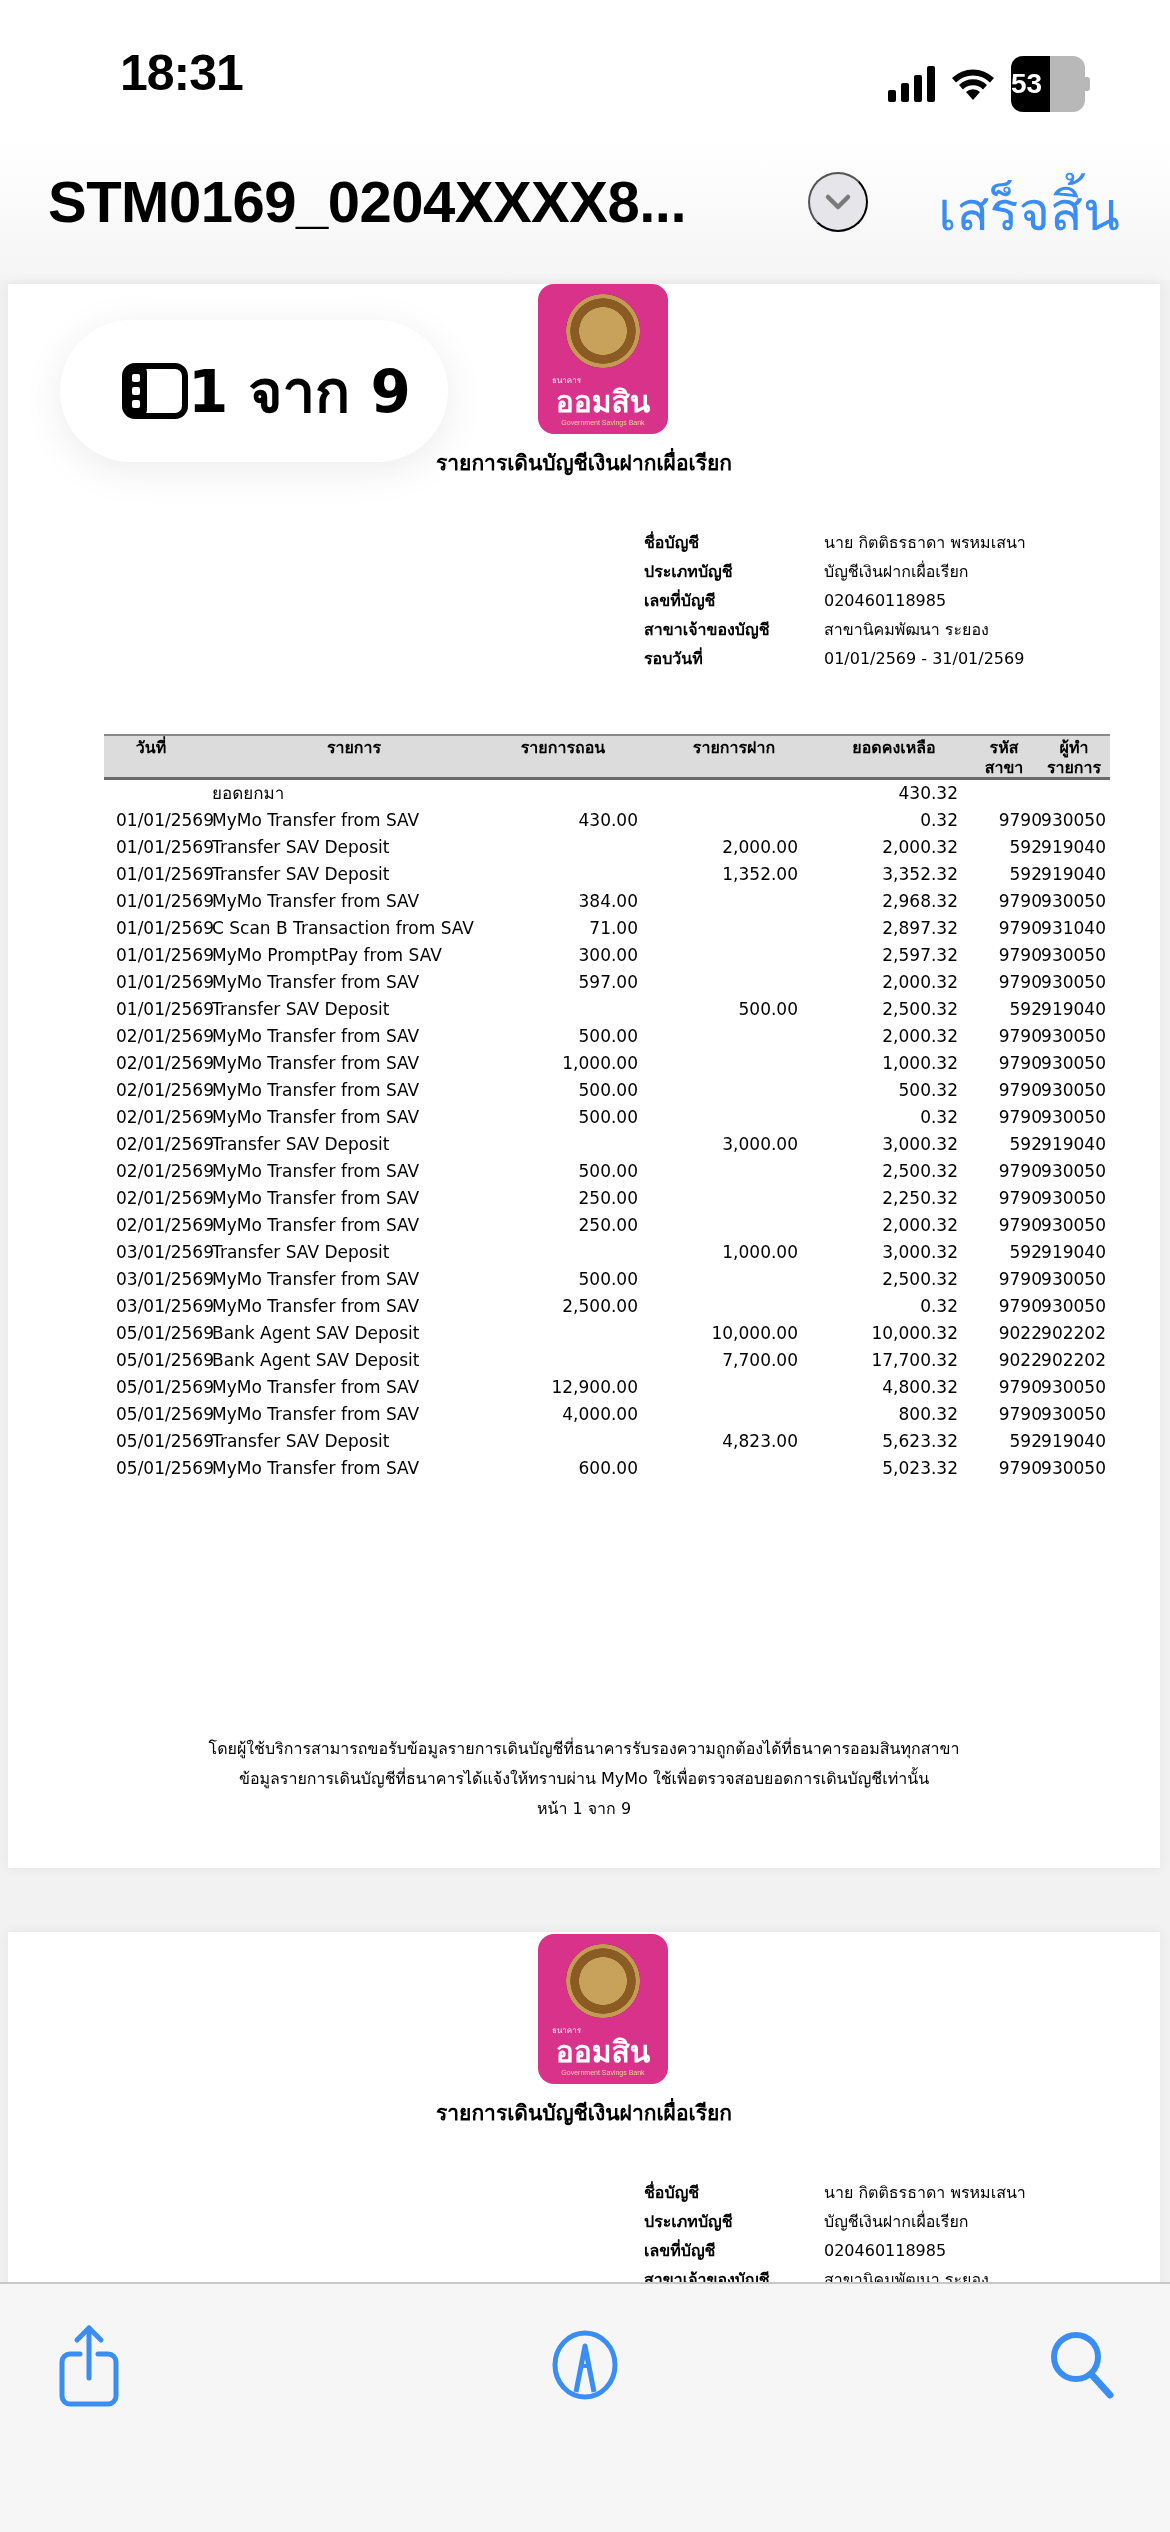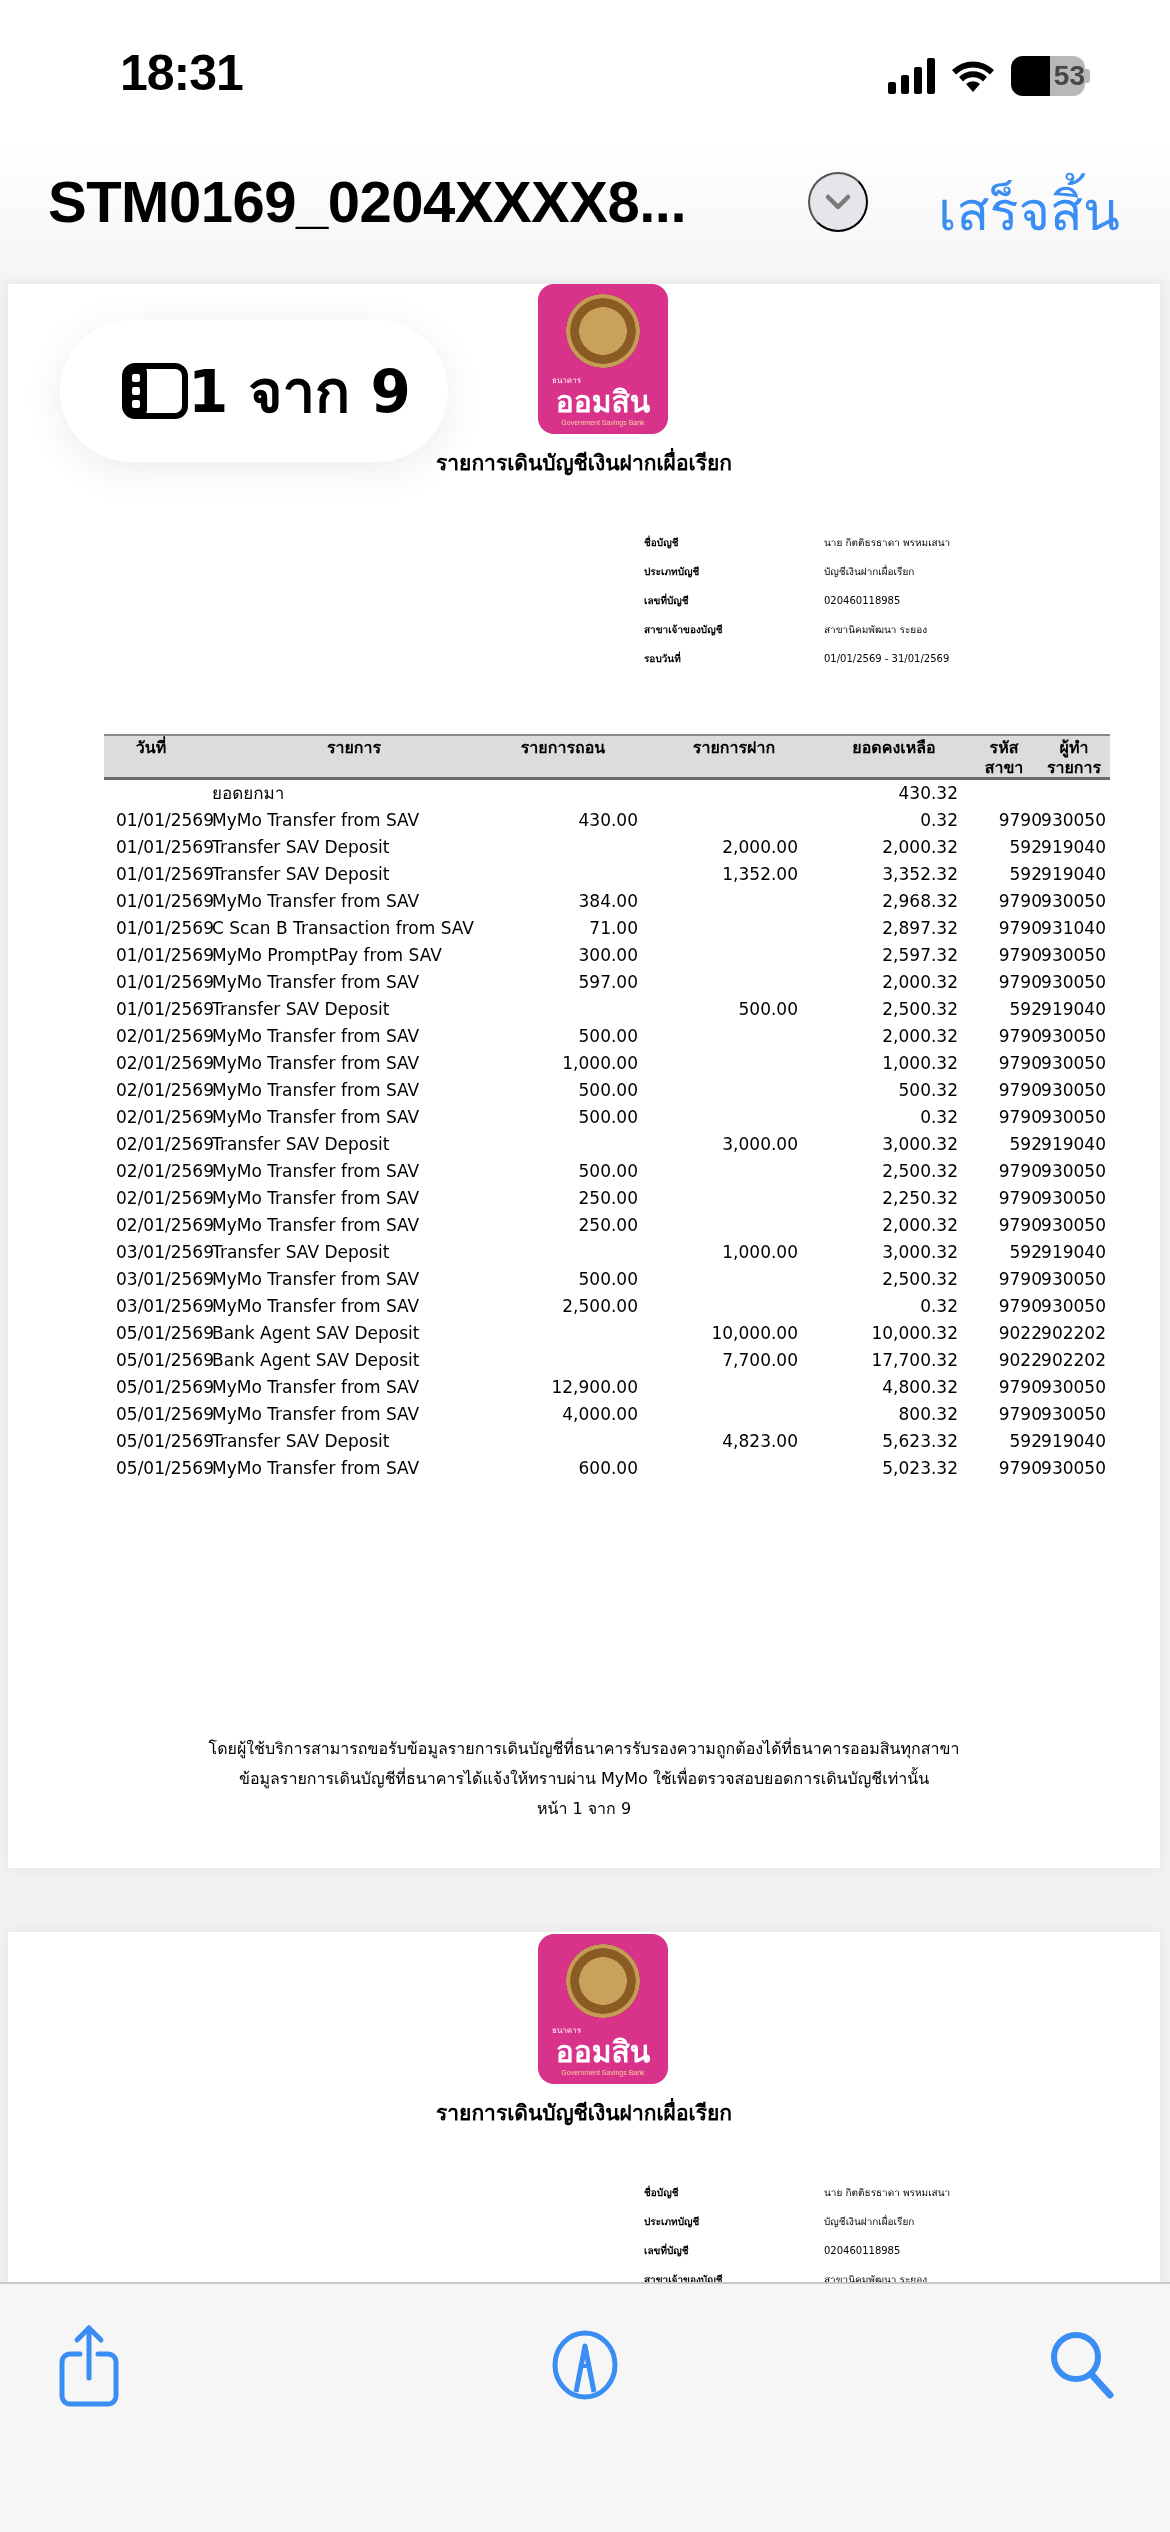--- a/index.html
+++ b/index.html
@@ -5,21 +5,21 @@
   * { box-sizing: border-box; margin: 0; padding: 0; }
   html, body { width: 1170px; height: 2532px; overflow: hidden; background: #f2f2f2; }
   body { position: relative; font-family: "Liberation Sans", "DejaVu Sans", sans-serif; color: #000; }
 
   
   .status-bar { position: absolute; left: 0; top: 0; width: 1170px; height: 140px; background: #fff; }
   .status-time { position: absolute; left: 120px; top: 44px; font-size: 50px; font-weight: 700; letter-spacing: -1px; }
   .status-icons { position: absolute; right: 80px; top: 56px; display: flex; align-items: center; gap: 14px; }
   .signal { display: flex; align-items: flex-end; gap: 5px; height: 36px; }
   .signal span { display: block; width: 8px; background: #000; border-radius: 2px; }
-  .battery { position: relative; width: 74px; height: 40px; border-radius: 12px; background: #b8b8b8; overflow: hidden; display: flex; align-items: center; justify-content: flex-end; padding-left: 20px; }
+  .battery { position: relative; width: 74px; height: 56px; border-radius: 12px; background: #b8b8b8; overflow: hidden; display: flex; align-items: center; justify-content: flex-start; }
   .battery .fill { position: absolute; left: 0; top: 0; bottom: 0; background: #000; }
   .battery .pct { position: relative; font-size: 28px; font-weight: 700; color: #fff; mix-blend-mode: difference; }
   .battery-nub { width: 5px; height: 14px; background: #b8b8b8; border-radius: 0 3px 3px 0; }
 
   
   .nav-bar { position: absolute; left: 0; top: 140px; width: 1170px; height: 140px; background: linear-gradient(#fff, #f5f5f5); }
   .doc-title { position: absolute; left: 48px; top: 28px; font-size: 58px; font-weight: 700; letter-spacing: -0.5px; white-space: nowrap; }
   .title-chevron { position: absolute; left: 808px; top: 32px; width: 60px; height: 60px; border-radius: 50%; background: #e5e5ea; display: flex; align-items: center; justify-content: center; }
   .done-button { position: absolute; right: 50px; top: 28px; font-size: 54px; color: #3a8df2; font-weight: 500; background: none; border: none; font-family: "DejaVu Sans", sans-serif; }
 
@@ -33,21 +33,21 @@
   .page-2 .logo { top: 2px; }
   .logo .seal { margin-top: 10px; width: 74px; height: 74px; border-radius: 50%; background: radial-gradient(circle, #c8a25a 0 45%, #8a5b22 46% 62%, #c49a55 63% 70%, #6d4318 71% 100%); }
   .logo .small { margin-top: 6px; font-size: 8px; color: #fff; align-self: flex-start; margin-left: 14px; }
   .logo .name { font-size: 30px; font-weight: 700; color: #fff; line-height: 30px; font-family: "DejaVu Sans", sans-serif; }
   .logo .en { font-size: 7px; color: #f5d0a0; margin-top: 2px; }
 
   .doc-heading { position: absolute; left: 0; width: 1152px; text-align: center; font-size: 21px; font-weight: 700; font-family: "DejaVu Sans", sans-serif; }
   .page-1 .doc-heading { top: 162px; }
   .page-2 .doc-heading { top: 164px; }
 
-  .acct-info { position: absolute; left: 636px; font-size: 10px; font-family: "DejaVu Sans", sans-serif; }
+  .acct-info { position: absolute; left: 636px; font-size: 16px; font-family: "DejaVu Sans", sans-serif; }
   .page-1 .acct-info { top: 244px; }
   .page-2 .acct-info { top: 246px; }
   .acct-row { display: flex; height: 29px; align-items: center; }
   .acct-label { width: 180px; font-weight: 700; }
   .acct-value { }
 
   
   .stmt { position: absolute; left: 96px; top: 430px; width: 1006px; font-size: 17px; font-family: "DejaVu Sans", sans-serif; }
   .stmt-head { background: #dcdcdc; border-top: 2px solid #8a8a8a; border-bottom: 3px solid #6a6a6a; height: 46px; position: relative; font-weight: 700; margin-top: 20px; }
   .stmt-head .hc { position: absolute; top: 2px; text-align: center; line-height: 20px; font-size: 16px; }

